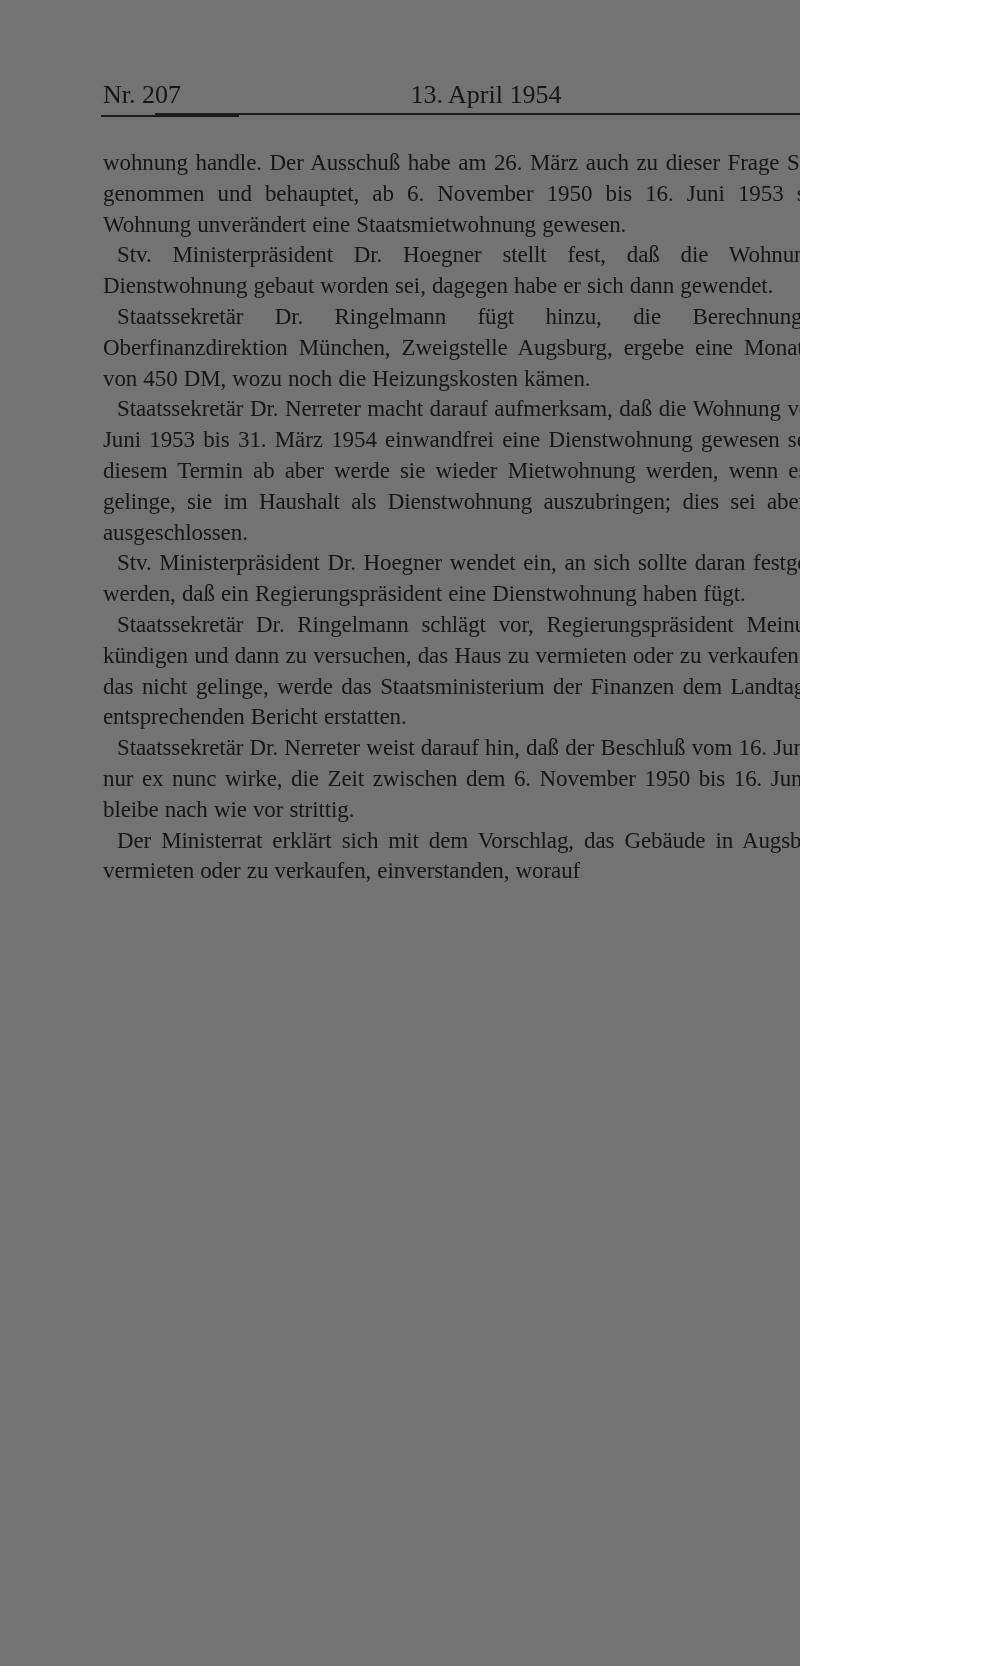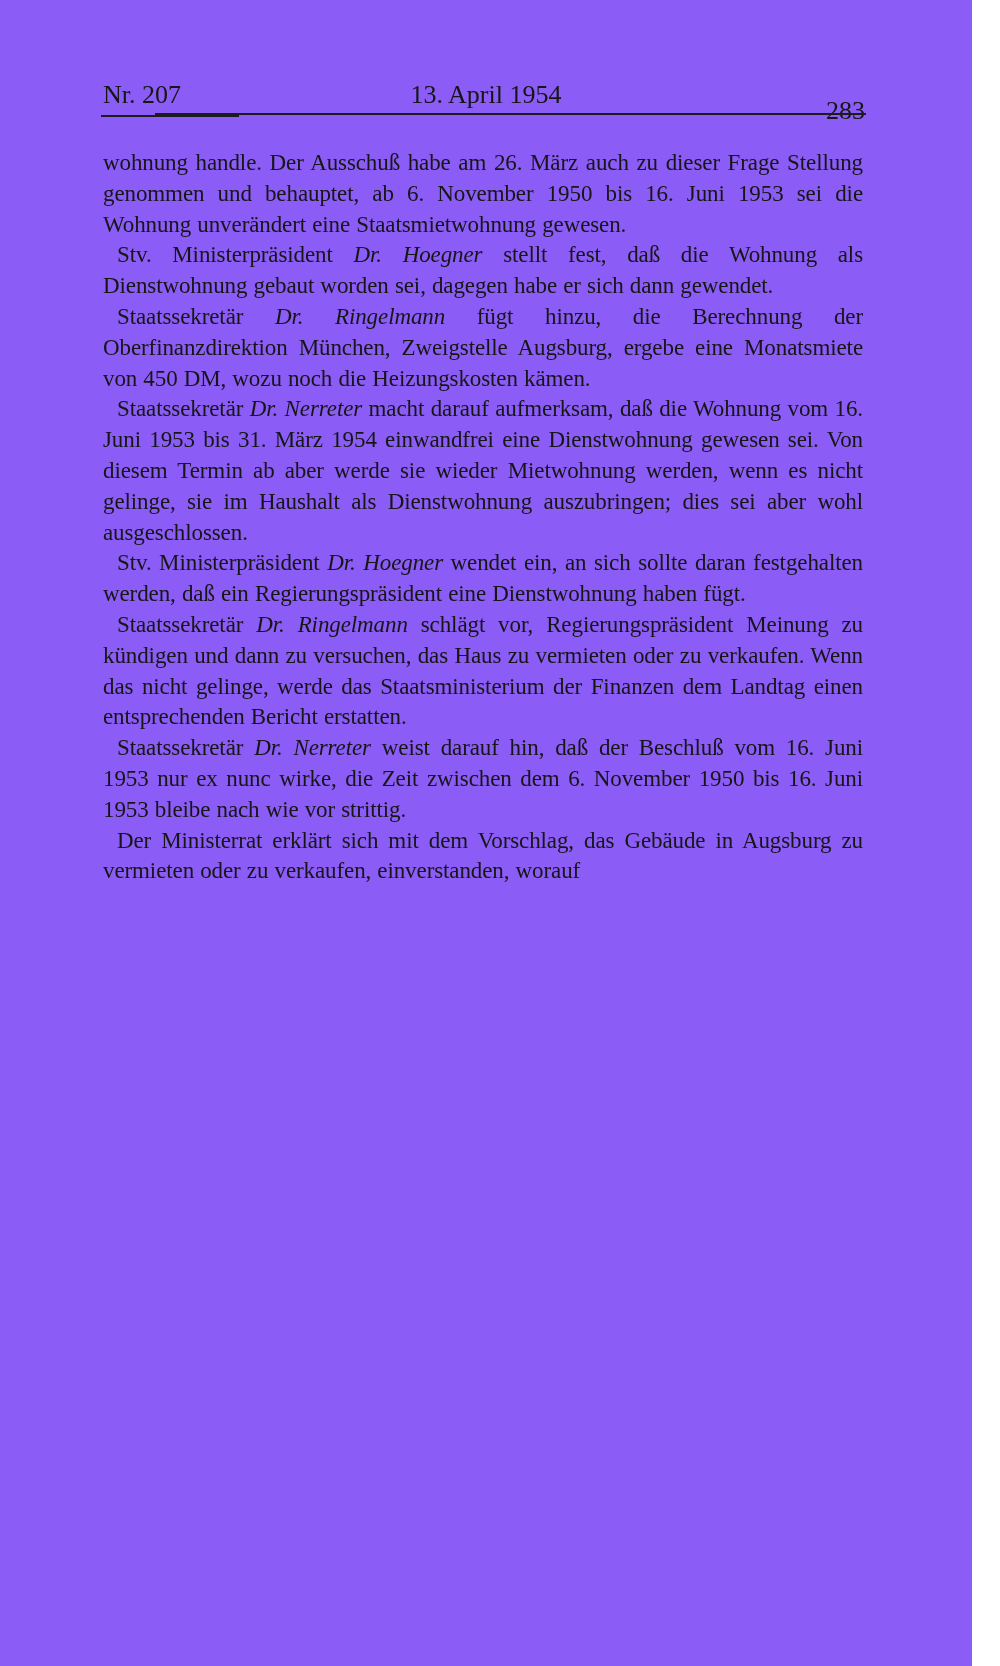--- a/index.html
+++ b/index.html
@@ -2,23 +2,23 @@
 <html lang="de"><head>
 <meta charset="utf-8">
 <style>
   html, body {
     margin: 0;
     padding: 0;
     background: #ffffff;
   }
   .page {
     position: relative;
-    width: 972px;
+    width: 800px;
     height: 1666px;
-    background: #8b5cf6;
+    background: #737373;
     color: #161616;
     font-family: "Liberation Serif", "DejaVu Serif", serif;
     overflow: hidden;
   }
   
   .running-header {
     position: absolute;
     left: 103px;
     top: 80px;
     width: 762px;
@@ -59,21 +59,20 @@
     word-spacing: 0.5px;
   }
   .body-text p.para {
     margin: 0;
     padding: 0;
   }
   .body-text p.para.indent {
     text-indent: 14px;
   }
   .italic {
-    font-style: italic;
   }
 </style>
 </head>
 <body>
 
 <div class="page">
 
   <div class="running-header">
     <span class="hdr-left">Nr. 207</span>
     <span class="hdr-center">13. April 1954</span>

